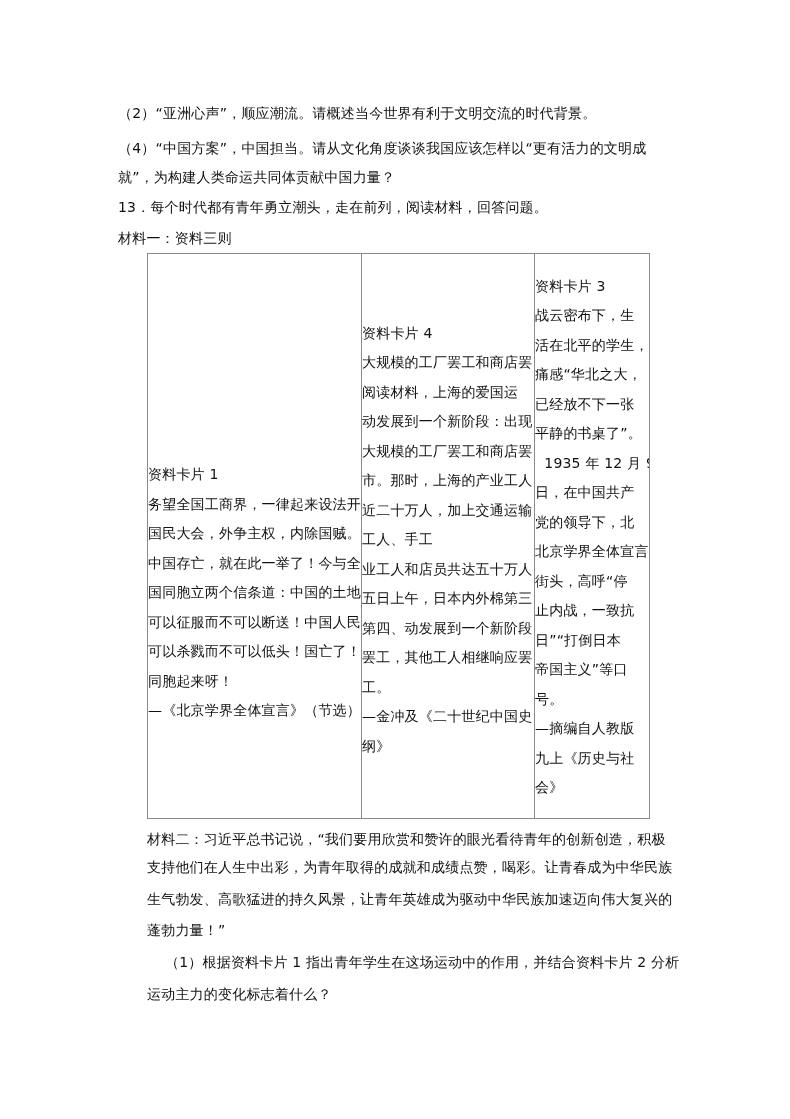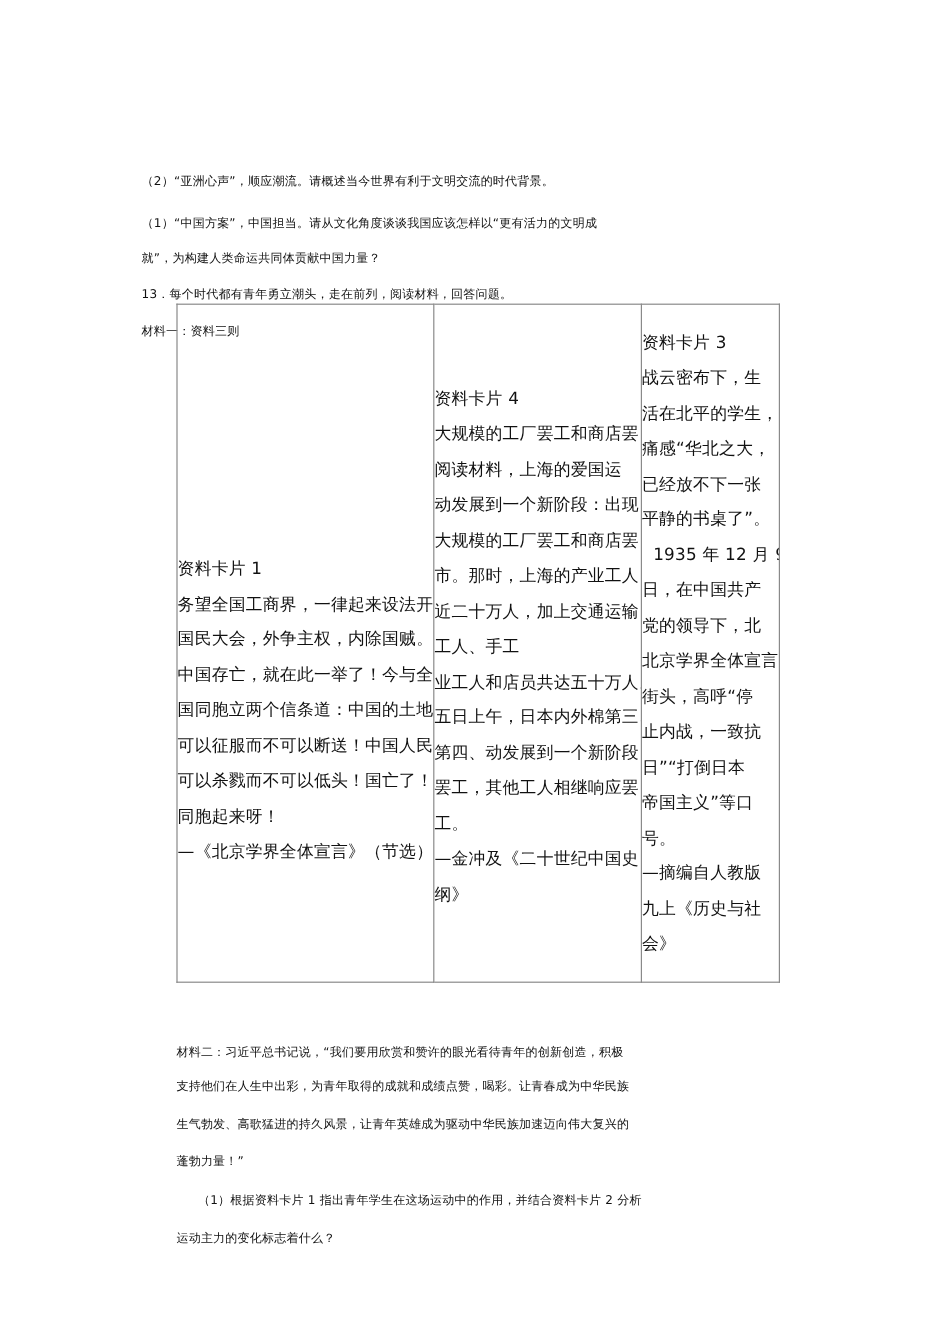--- a/index.html
+++ b/index.html
@@ -1,38 +1,38 @@
 <!DOCTYPE html>
 <html><head>
 <meta charset="utf-8">
 <style>
   html, body { margin: 0; padding: 0; background: #ffffff; }
   body { width: 790px; height: 1119px; position: relative; overflow: hidden;
          font-family: "DejaVu Sans", "Liberation Sans", sans-serif; color: #111; }
-  .line { position: absolute; left: 118px; font-size: 10px; line-height: 18px; white-space: nowrap; letter-spacing: 0.2px; margin-top: 39px; }
+  .line { position: absolute; left: 118px; font-size: 14px; line-height: 18px; white-space: nowrap; letter-spacing: 0.2px; }
   .ind { left: 147px; }
   .q1 { left: 165px; }
   table.cards { position: absolute; left: 147px; top: 253px; width: 503px; height: 566px;
                 border-collapse: collapse; table-layout: fixed; }
   table.cards td { border: 1px solid #8a8a8a; padding: 0; vertical-align: middle; font-size: 14px; }
   .cell-lines div { line-height: 29.5px; white-space: nowrap; overflow: hidden; letter-spacing: 0.2px; }
   .c1 { width: 213px; }
   .c2 { width: 172px; }
   .c3 { width: 114px; }
   .c1 .cell-lines { padding-top: 142px; padding-bottom: 28px; }
   .c2 .cell-lines { padding-top: 48px; padding-bottom: 40px; }
   .c3 .cell-lines { padding-top: 2px; padding-bottom: 0px; }
 </style>
 </head>
 <body>
 
 <div>
 
   <div class="line" style="top:104px;">（2）“亚洲心声”，顺应潮流。请概述当今世界有利于文明交流的时代背景。</div>
-  <div class="line" style="top:139px;">（1）“中国方案”，中国担当。请从文化角度谈谈我国应该怎样以“更有活力的文明成</div>
+  <div class="line" style="top:139px;">（4）“中国方案”，中国担当。请从文化角度谈谈我国应该怎样以“更有活力的文明成</div>
   <div class="line" style="top:168px;">就”，为构建人类命运共同体贡献中国力量？</div>
   <div class="line" style="top:198px;">13．每个时代都有青年勇立潮头，走在前列，阅读材料，回答问题。</div>
   <div class="line" style="top:229px;">材料一：资料三则</div>
 
   <table class="cards">
     <tbody>
         <tr>
       <td class="c1">
         <div class="cell-lines">
           <div>资料卡片 1</div>

